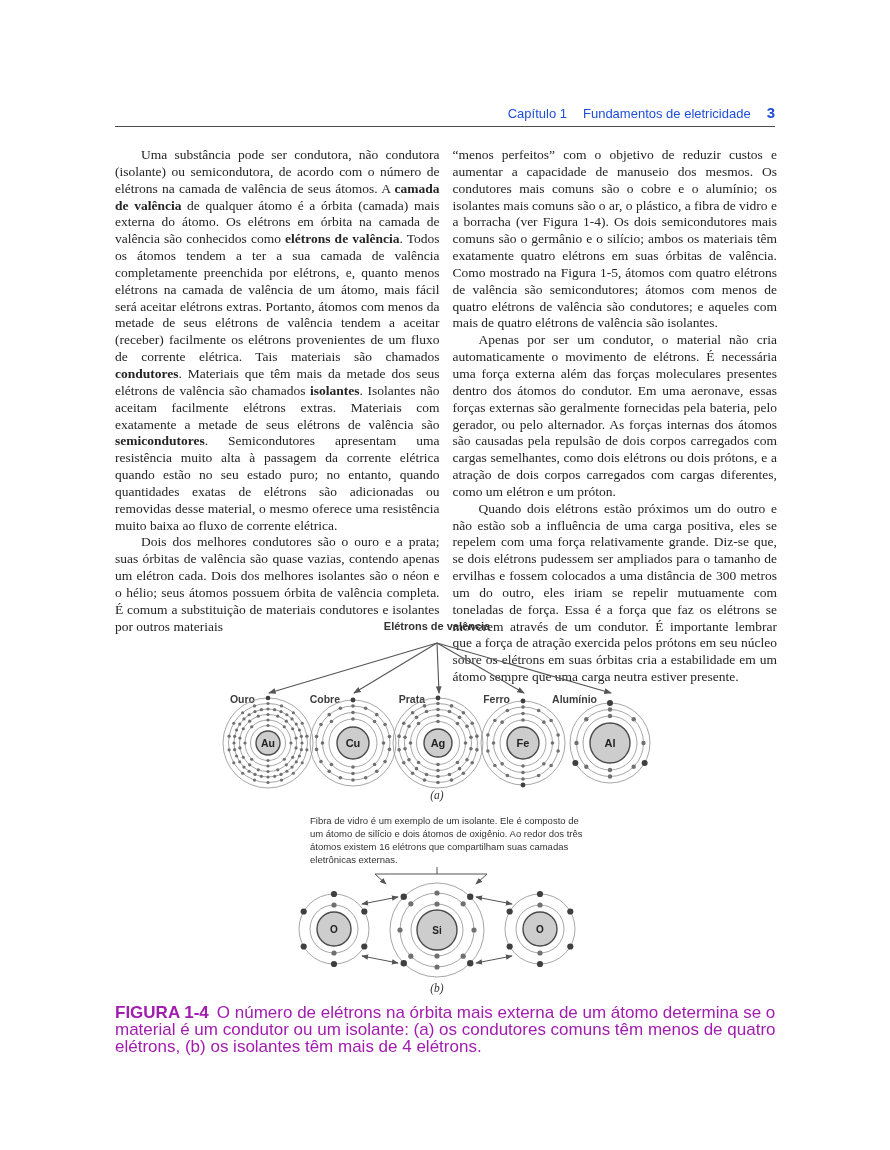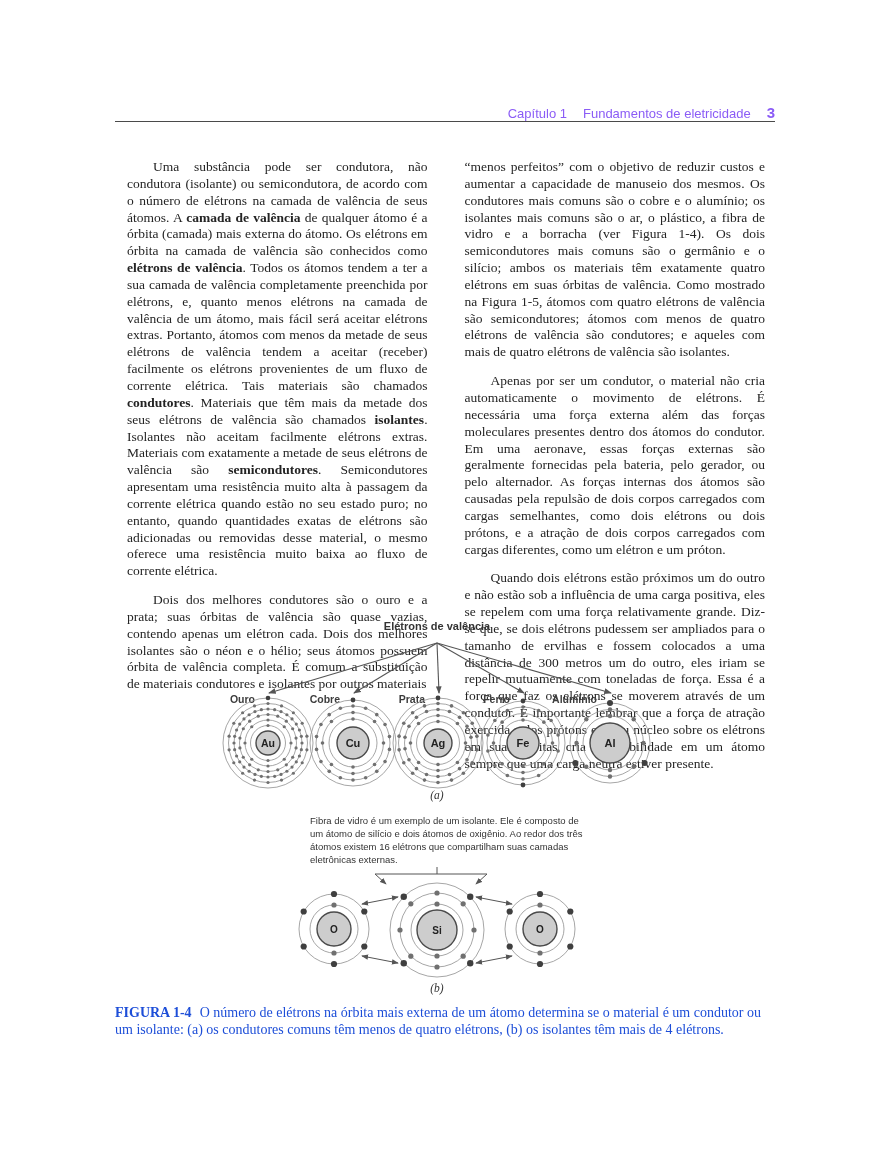--- a/index.html
+++ b/index.html
@@ -3,39 +3,39 @@
 <meta charset="utf-8">
 <style>
   html,body{margin:0;padding:0;background:#ffffff;}
   #page{
     position:relative;width:890px;height:1150px;background:#ffffff;overflow:hidden;
     font-family:"Liberation Serif",serif;color:#242424;
   }
   
   .header{
     position:absolute;left:115px;top:104px;width:660px;
-    text-align:right;border-bottom:1.6px solid #4a4a4a;
-    font-family:"Liberation Sans",sans-serif;font-size:13px;color:#8b5cf6;
+    text-align:right;padding-bottom:5px;border-bottom:1.6px solid #4a4a4a;
+    font-family:"Liberation Sans",sans-serif;font-size:13px;color:#1d4ed8;
   }
   .header .chapter{margin-right:16px;}
   .header .pagenum{font-weight:bold;font-size:15px;margin-left:16px;}
   
   .columns{
     position:absolute;left:115px;top:147px;width:662px;
     display:flex;gap:13px;
   }
   .col{flex:1;min-width:0;font-size:13.5px;line-height:16.85px;text-align:justify;}
-  .col p{margin:12px;}
+  .col p{margin:0;}
   .col p.indent{text-indent:26px;}
   .col b{font-weight:bold;}
   
   #fig-svg{position:absolute;left:100px;top:616px;}
   .fig-caption{
     position:absolute;left:115px;top:1004px;width:662px;
-    font-family:Liberation Serif, serif;font-size:14px;line-height:17px;color:#1d4ed8;
+    font-family:Liberation Sans, sans-serif;font-size:17px;line-height:17px;color:#a21caf;
   }
   .fig-caption b{margin-right:8px;}
 </style>
 </head>
 <body>
 
 <div id="page">
 
   <div class="header">
     <span class="chapter">Capítulo 1</span><span>Fundamentos de eletricidade</span><span class="pagenum">3</span>

